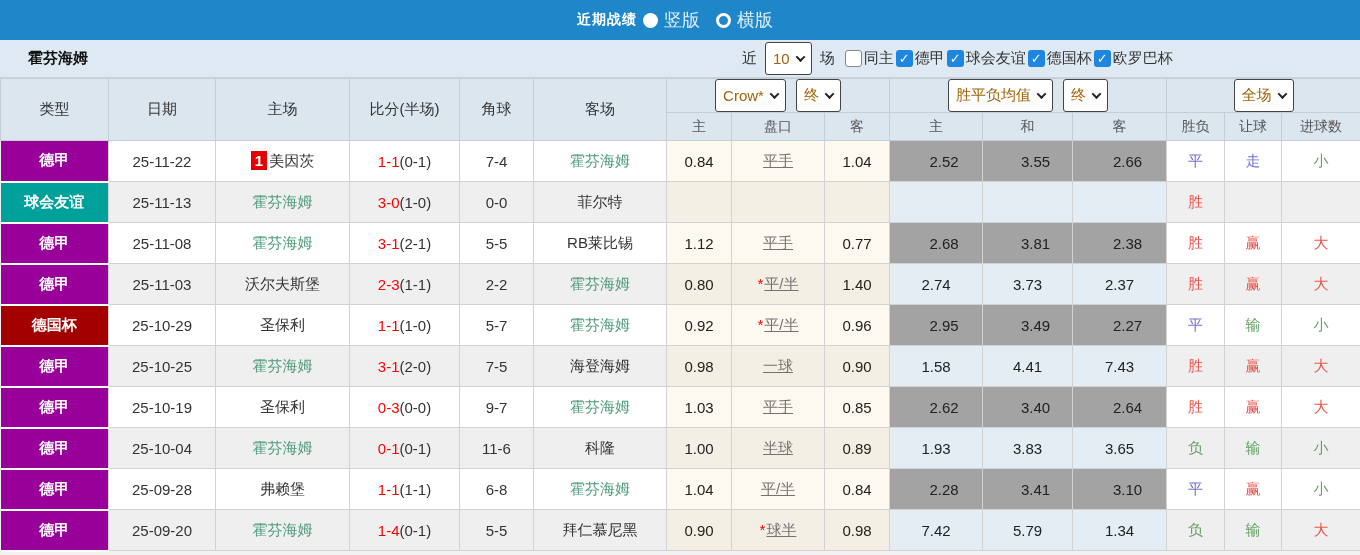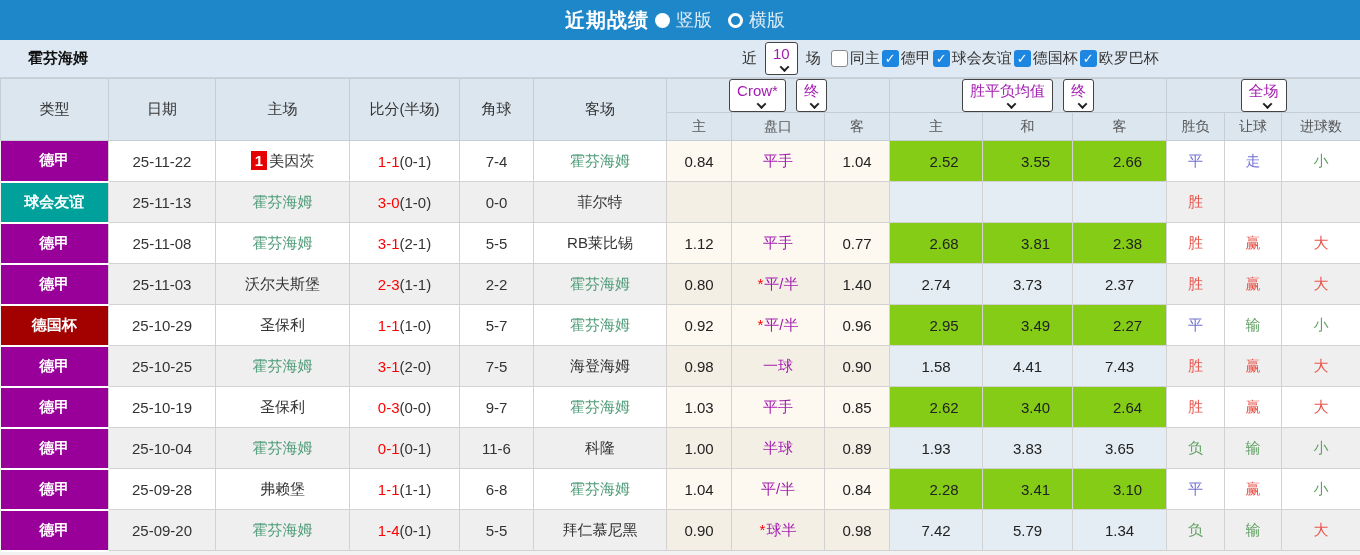--- a/index.html
+++ b/index.html
@@ -10,41 +10,40 @@
     width: 1360px;
     height: 555px;
     overflow: hidden;
   }
   
   .topbar {
     height: 40px; background: #1e87c9;
     display: flex; align-items: center; justify-content: center;
     gap: 6px;
   }
-  .topbar .title { color:#fff; font-size:20px; font-weight:bold; letter-spacing:1px; }
+  .topbar .title { color:#fff; font-size:14px; font-weight:bold; letter-spacing:1px; }
   .radio { width:15px; height:15px; border-radius:50%; display:inline-block; cursor:pointer; }
   .radio.filled { background:#fff; }
   .radio.hollow { background:transparent; border:3px solid #fff; }
   .topbar .radio-label { color:rgba(255,255,255,.85); font-size:18px; margin-right:10px; cursor:pointer; }
 
   
   .filterbar {
     height: 38px; background:#dfe9f3;
     display:flex; align-items:center;
     border-bottom:1px solid #c9d3dd;
     position:relative;
   }
   .teamname { font-size:15px; font-weight:bold; color:#111; padding-left:28px; }
   .filters { position:absolute; left:742px; display:flex; align-items:center; font-size:15px; color:#333; }
   .selectbox {
     background:#fff; border:1px solid #444; border-radius:3px;
     display:inline-flex; align-items:center; justify-content:space-between;
-    padding:2px 7px; cursor:pointer; font-size:15px; color:#a21caf;
+    padding:2px 7px; cursor:pointer; font-size:15px; color:#a16207;
     height:33px;
-    flex-direction:column;
   }
   .chev { width:7px; height:7px; border-right:2px solid #222; border-bottom:2px solid #222;
           transform:rotate(45deg) translate(-1px,-1px); margin-left:7px; display:inline-block; }
   .cb { width:17px; height:17px; border-radius:3px; display:inline-flex; align-items:center; justify-content:center;
         font-size:13px; cursor:pointer; margin:0 2px; flex:none; }
   .cb.checked { background:#1d86e0; color:#fff; }
   .cb.unchecked { background:#fff; border:1px solid #8a8a8a; color:transparent; }
   .filters .gap { width:8px; }
 
   
@@ -52,34 +51,34 @@
   th, td { border:1px solid #c6cdd5; text-align:center; overflow:hidden; white-space:nowrap; }
   thead th { background:#dce6ef; color:#333; font-weight:normal; }
   thead tr.hrow1 th { height:34px; }
   thead tr.hrow2 th { height:28px; font-size:14px; color:#555; border-top:none; }
   thead th.merged { height:62px;margin-left:23px; }
   tbody td { height:41px; border-color:#d2d2d2; color:#333; }
   tbody tr.odd  td.plain { background:#ffffff; }
   tbody tr.even td.plain { background:#efefef; }
   tbody tr.odd  td.cream { background:#fdf9f0; }
   tbody tr.even td.cream { background:#f4efe5; }
-  tbody tr.odd  td.bluish { background:#84cc16;padding-left:16px; }
+  tbody tr.odd  td.bluish { background:#a3a3a3;padding-left:16px; }
   tbody tr.even td.bluish { background:#e3edf3; }
   td.typecell { color:#fff; font-weight:bold; border-bottom:2px solid #fff; border-left:none; font-size:15px; }
   .hdr-selects { display:flex; align-items:center; justify-content:center; gap:10px; }
   .score-red { color:#ff0000; }
   .half { color:#333; }
   .c-red { color:#e9544b; }
   .c-blue { color:#7272d2; }
   .c-green { color:#60a062; }
   .c-team { color:#4d9b78; }
   .c-dark { color:#333; }
   .rank-badge { background:#e60000; color:#fff; font-weight:bold; padding:0 4px; margin-right:2px; display:inline-block; line-height:19px; }
   .star { color:#ff0000; margin-right:1px; }
-  .handicap { color:#a21caf; }
+  .handicap { color:#737373;text-decoration:underline; }
   .oddsnum { color:#222; }
 </style>
 </head>
 <body>
 
 <div class="topbar">
   <span class="title">近期战绩</span>
   <span class="radio filled"></span>
   <span class="radio-label">竖版</span>
   <span class="radio hollow"></span>

